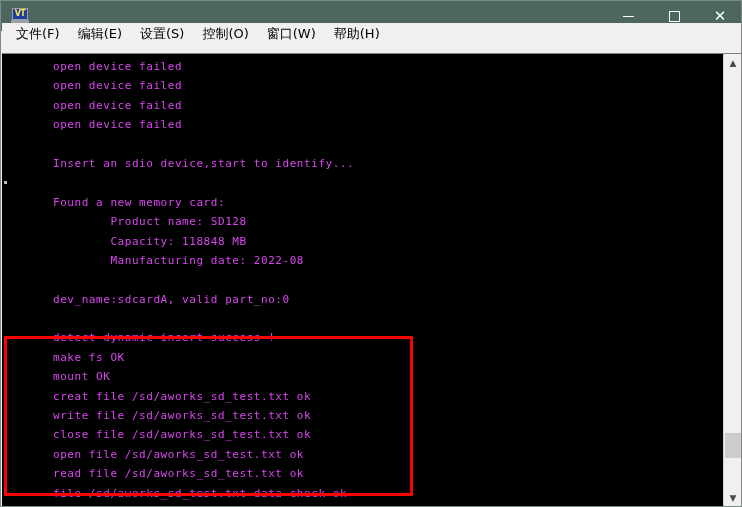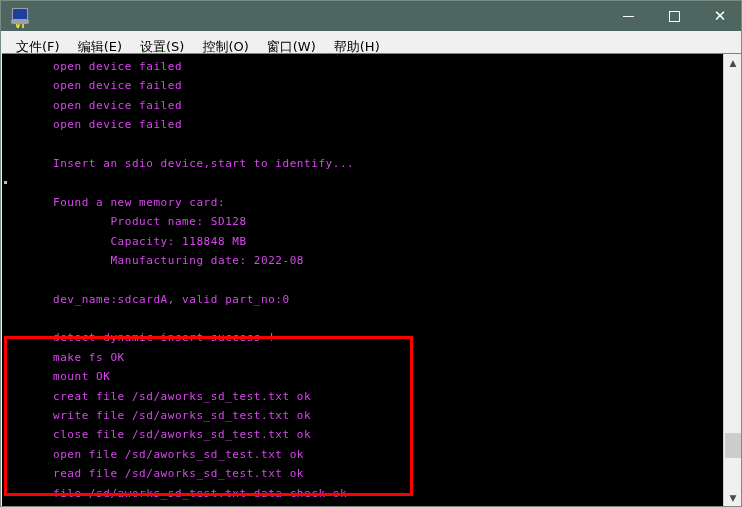--- a/index.html
+++ b/index.html
@@ -42,21 +42,21 @@
   }
   #app-icon .screen {
     position: absolute;
     left: 1px; top: 0;
     width: 16px; height: 12px;
     background: #1d3fa0;
     border: 1px solid #9aa0a8;
   }
   #app-icon .vt {
     position: absolute;
-    left: 1px; top: 12px;
+    left: 1px; top: 0px;
     width: 16px; height: 12px;
     color: #ffe34d;
     font-family: "DejaVu Sans", sans-serif;
     font-size: 8px;
     font-weight: bold;
     line-height: 12px;
     text-align: center;
     letter-spacing: -0.5px;
   }
   #app-icon .base {
@@ -106,21 +106,21 @@
   .win-btn .glyph-close {
     display: block;
     font-size: 15px;
     line-height: 15px;
     color: #ffffff;
   }
 
   
   #menubar {
     position: absolute;
-    left: 1px; top: 35px;
+    left: 1px; top: 22px;
     width: 740px;
     height: 22px;
     background: #f0f0f0;
     display: flex;
     align-items: center;
     padding-left: 5px;
     border-bottom: 1px solid #f0f0f0;
   }
   .menu-item {
     font-size: 13px;

